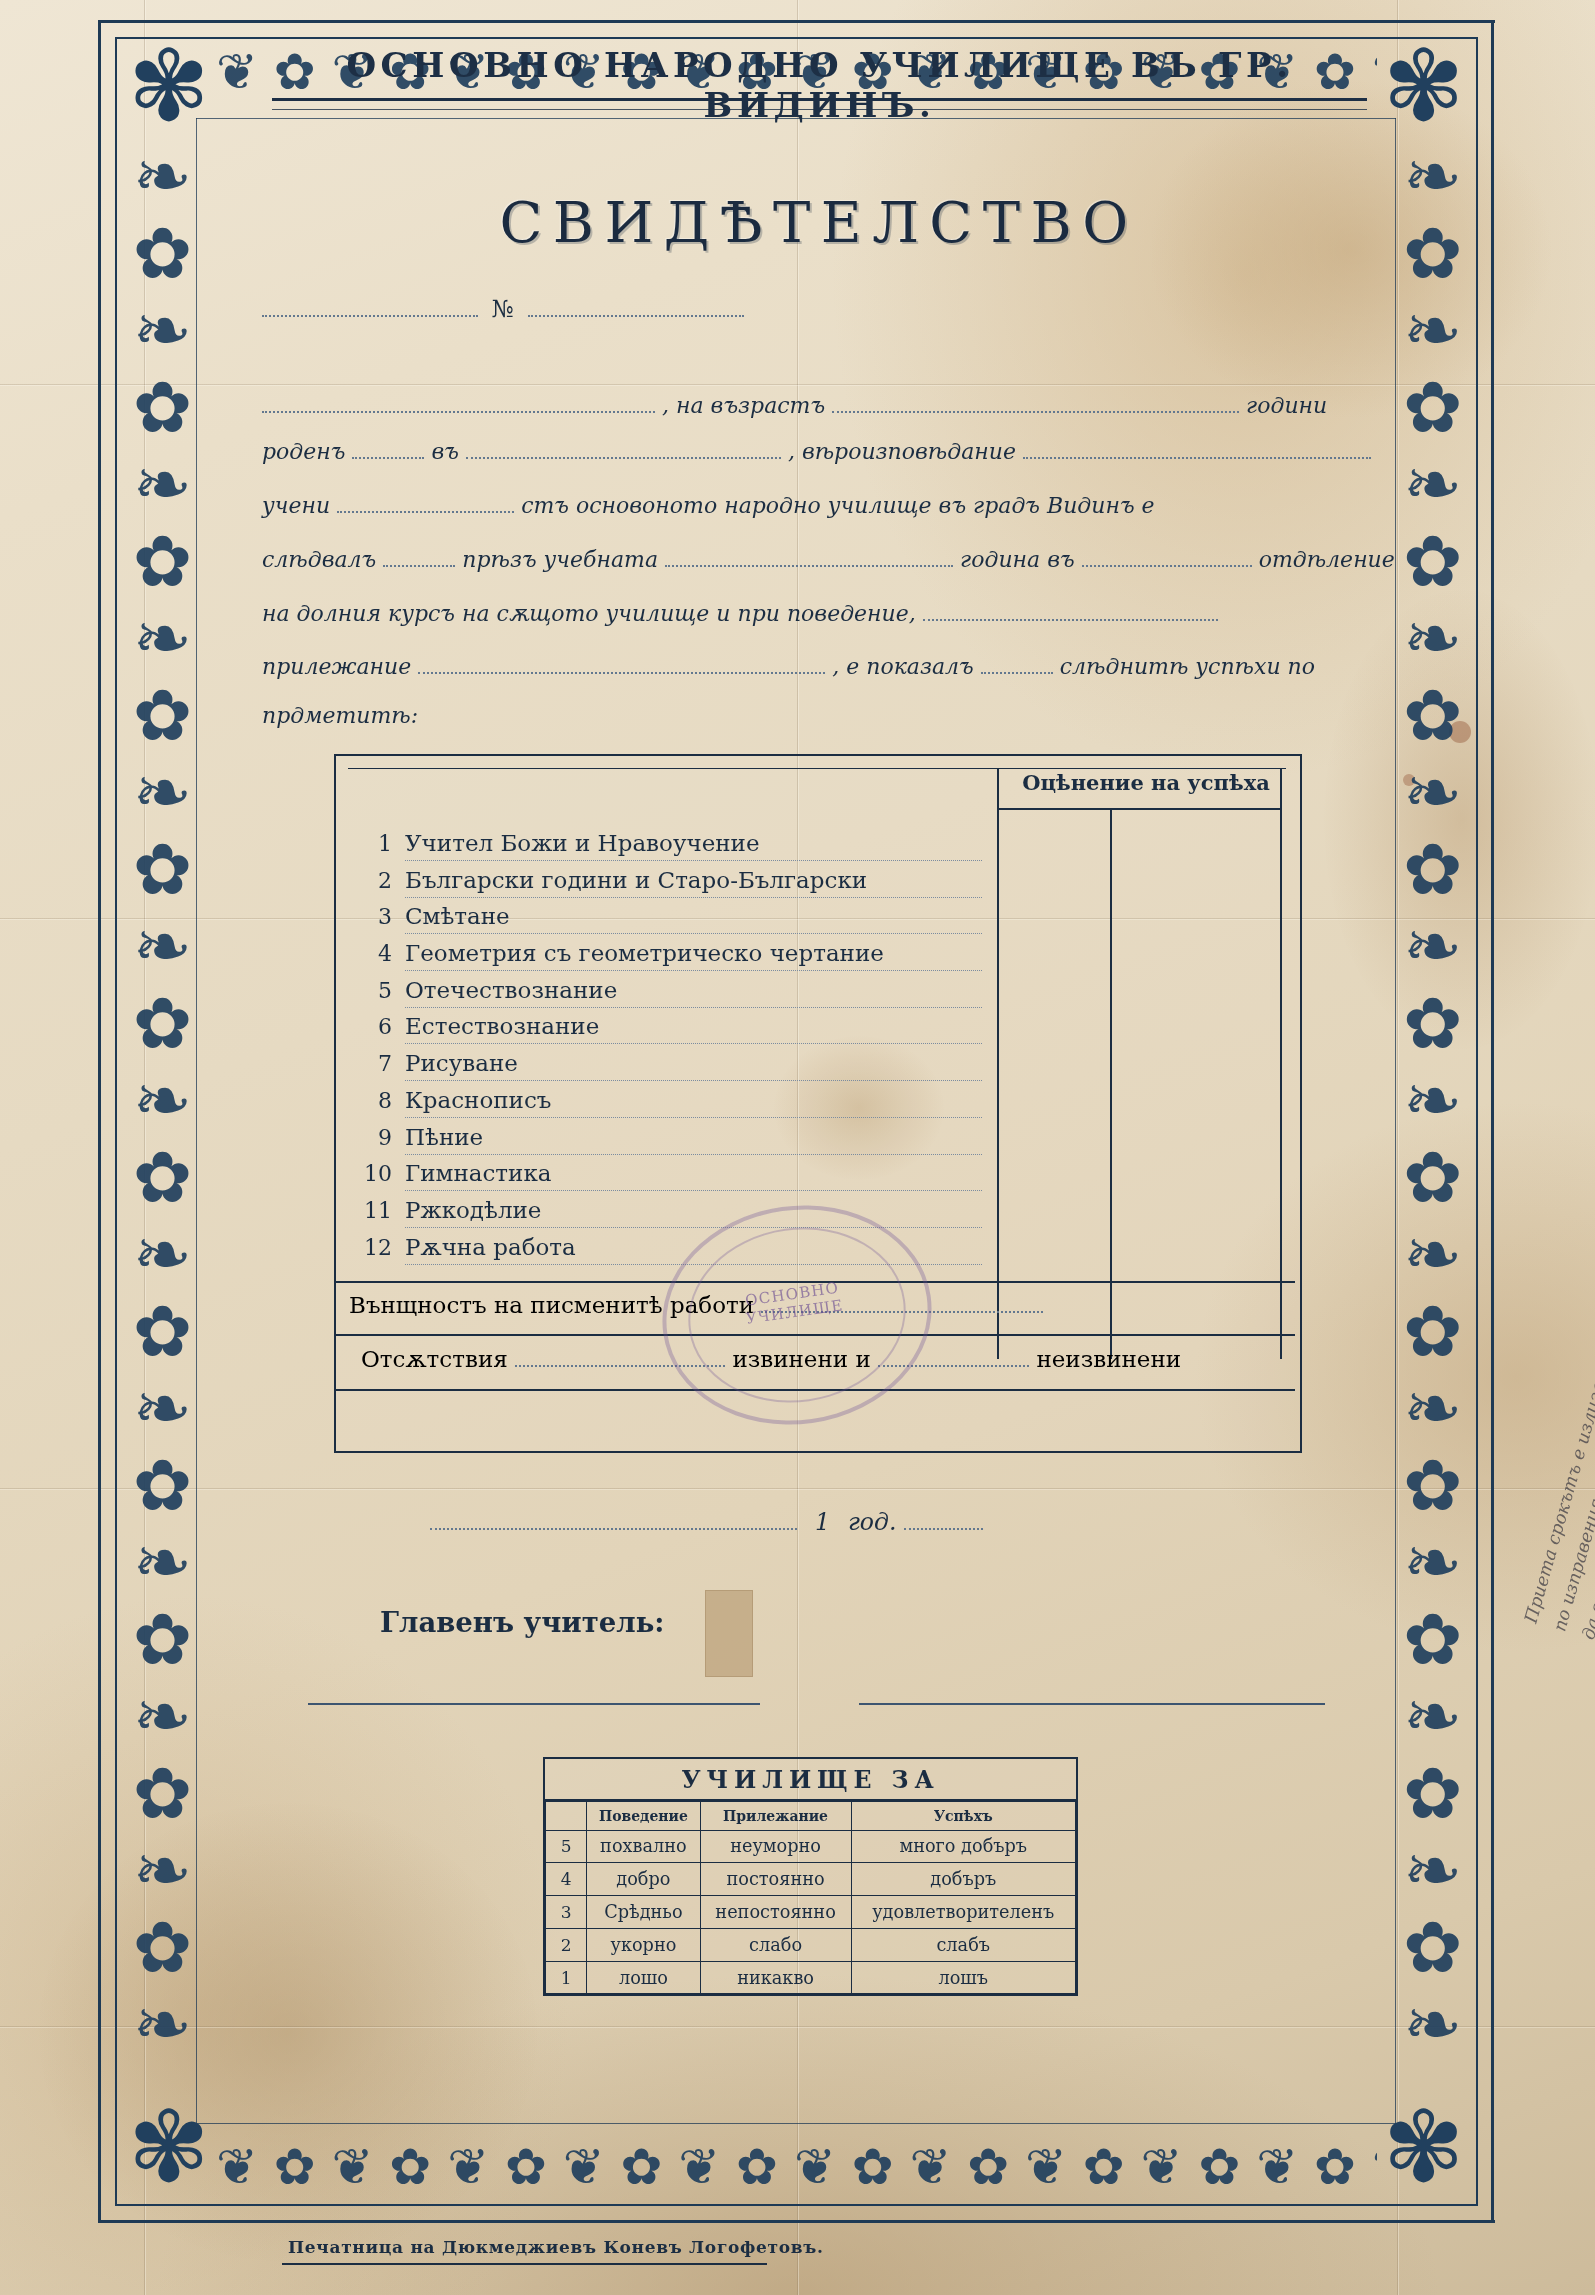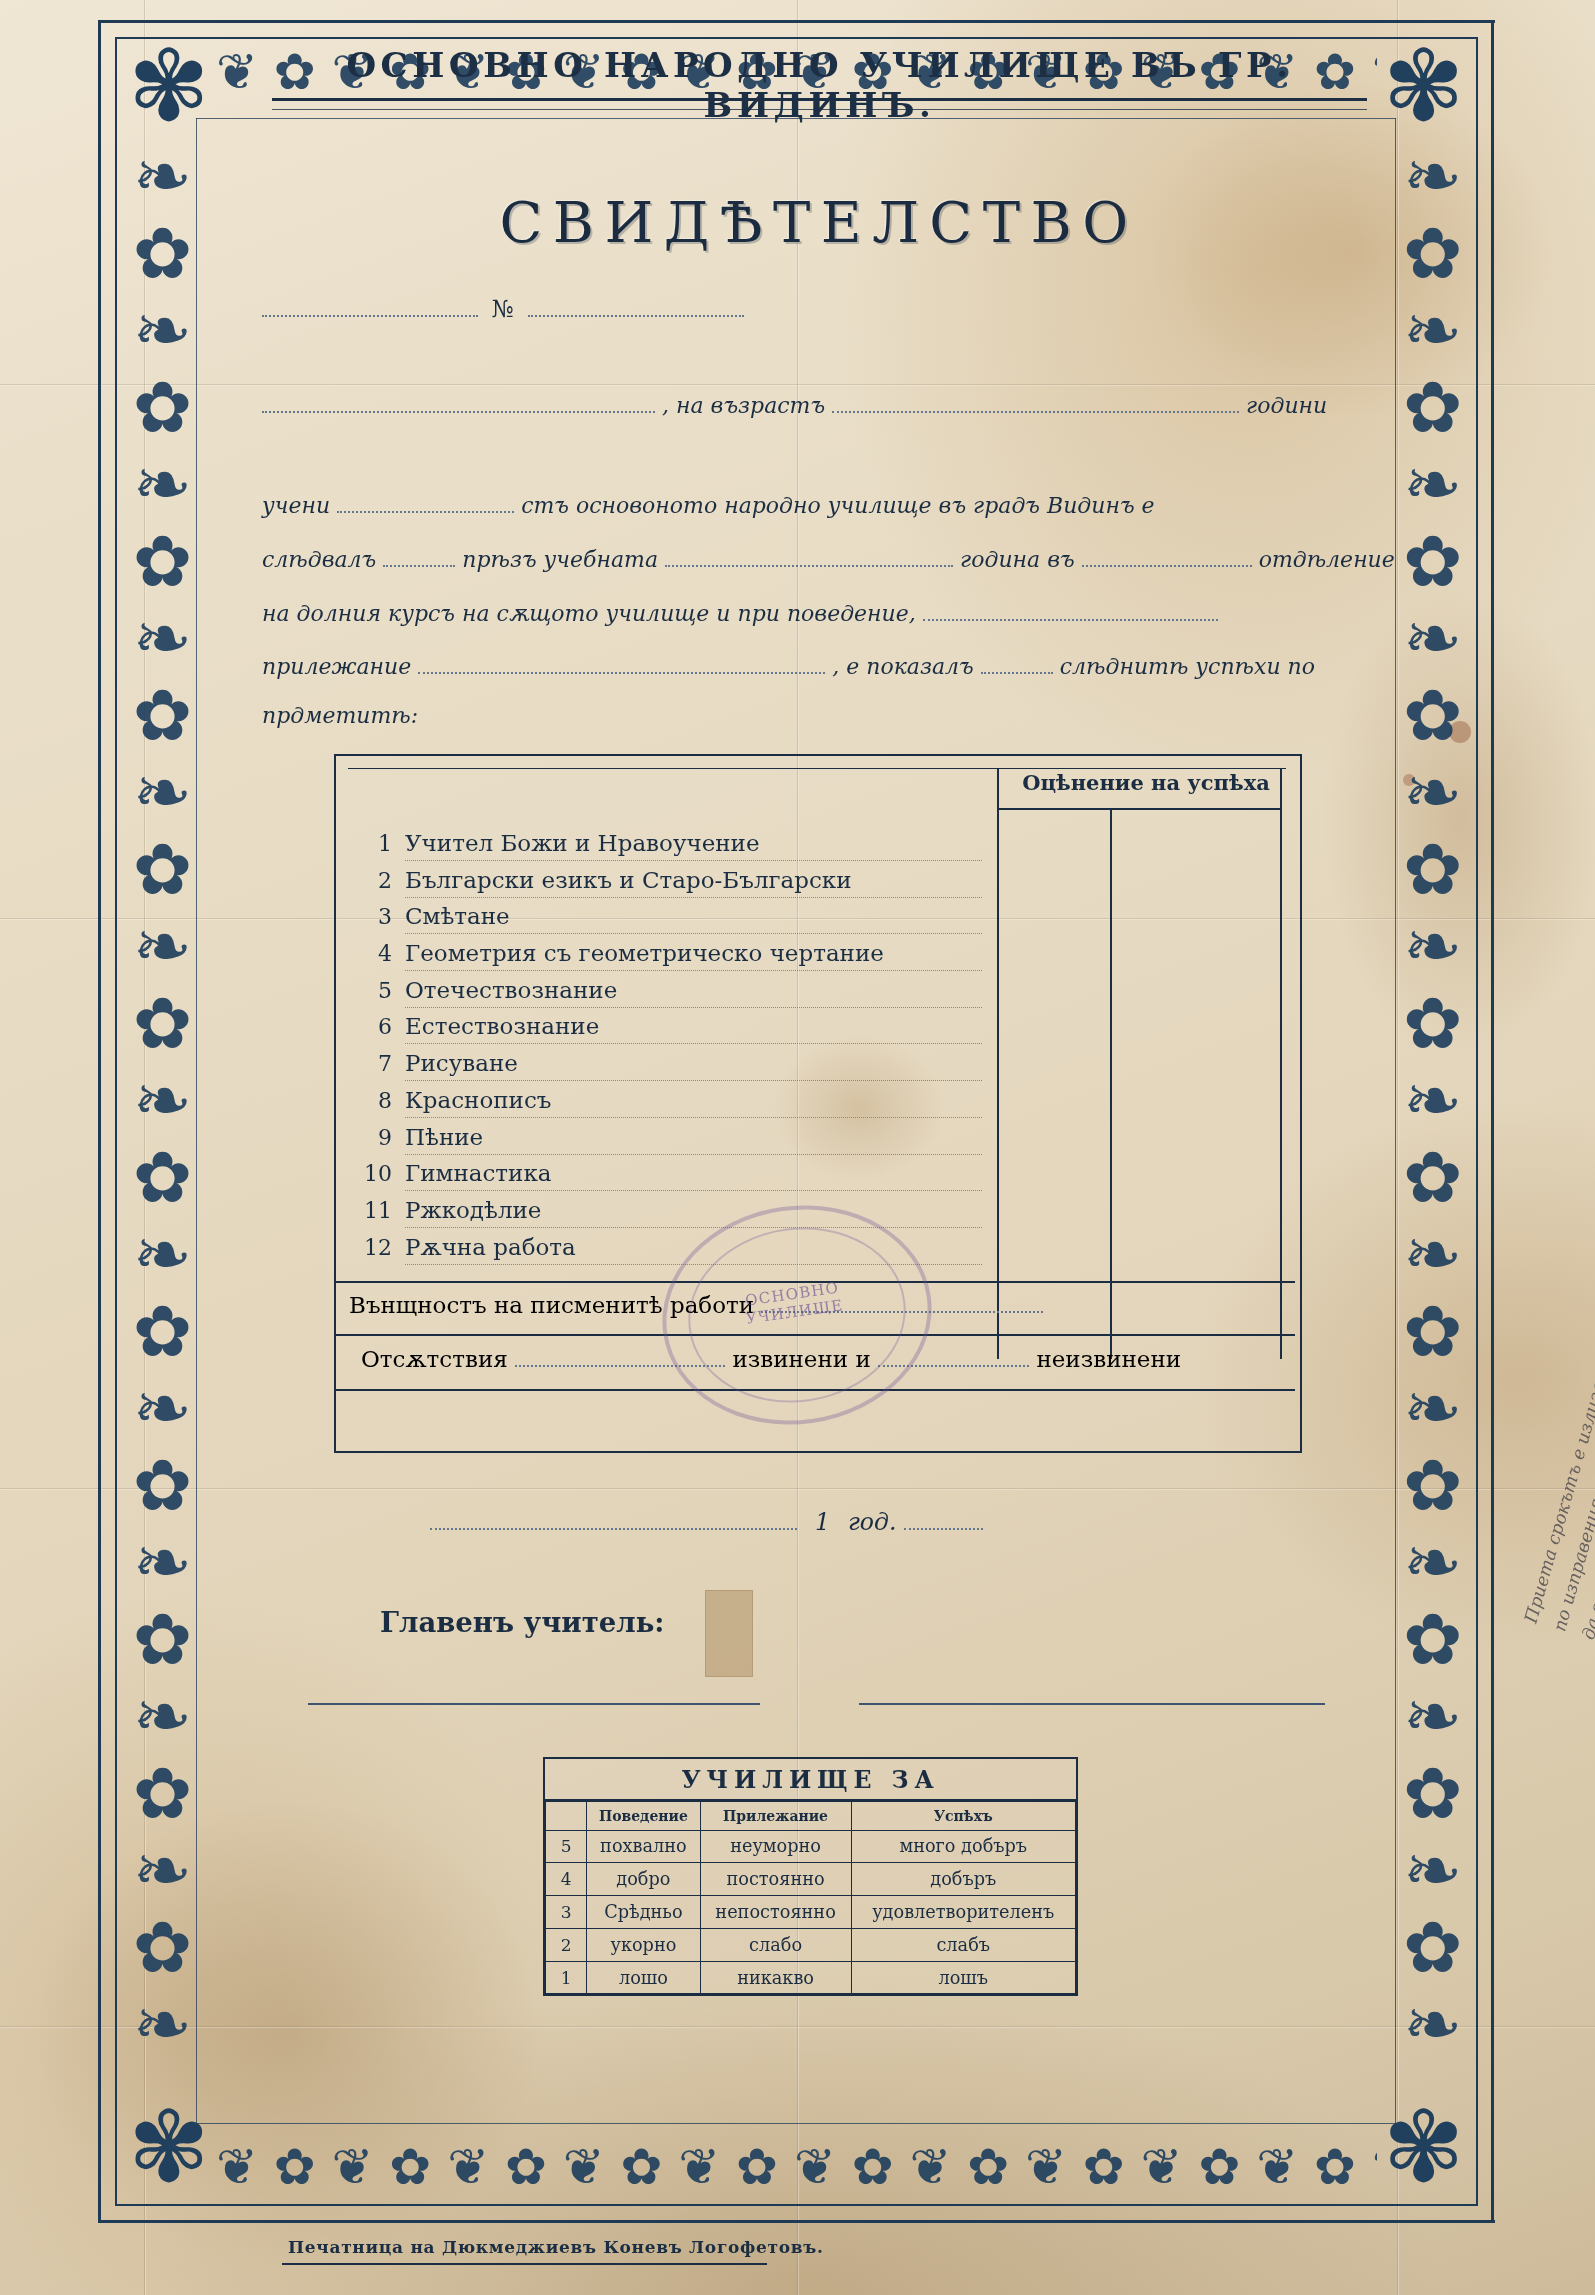--- a/index.html
+++ b/index.html
@@ -408,20 +408,28 @@
     <span class="fill" style="width:216px;"></span>
   </div>
 
   <div class="form-line" style="left:262px;top:393px;">
     <span class="fill" style="width:393px;"></span>
     <span>, на възрастъ</span>
     <span class="fill" style="width:407px;"></span>
     <span>години</span>
   </div>
 
+  <div class="form-line" style="left:262px;top:439px;">
+    <span>роденъ</span>
+    <span class="fill" style="width:72px;"></span>
+    <span>въ</span>
+    <span class="fill" style="width:315px;"></span>
+    <span>, вѣроизповѣдание</span>
+    <span class="fill" style="width:348px;"></span>
+  </div>
 
   <div class="form-line" style="left:262px;top:493px;">
     <span>учени</span>
     <span class="fill" style="width:177px;"></span>
     <span>стъ основоното народно училище въ градъ Видинъ е</span>
   </div>
 
   <div class="form-line" style="left:262px;top:547px;">
     <span>слѣдвалъ</span>
     <span class="fill" style="width:72px;"></span>
@@ -459,21 +467,21 @@
     <div class="vline" style="left:774px;top:52px;height:551px;"></div>
     <div class="vline" style="left:944px;top:13px;height:590px;"></div>
 
     <div class="subj-row" style="top:71px;">
       <span class="subj-num">1</span>
       <span class="subj-name">Учител Божи и Нравоучение</span>
       <span class="subj-dash"></span>
     </div>
     <div class="subj-row" style="top:108px;">
       <span class="subj-num">2</span>
-      <span class="subj-name">Български езикъ и Старо-Български</span>
+      <span class="subj-name">Български години и Старо-Български</span>
       <span class="subj-dash"></span>
     </div>
     <div class="subj-row" style="top:144px;">
       <span class="subj-num">3</span>
       <span class="subj-name">Смѣтане</span>
       <span class="subj-dash"></span>
     </div>
     <div class="subj-row" style="top:181px;">
       <span class="subj-num">4</span>
       <span class="subj-name">Геометрия съ геометрическо чертание</span>

